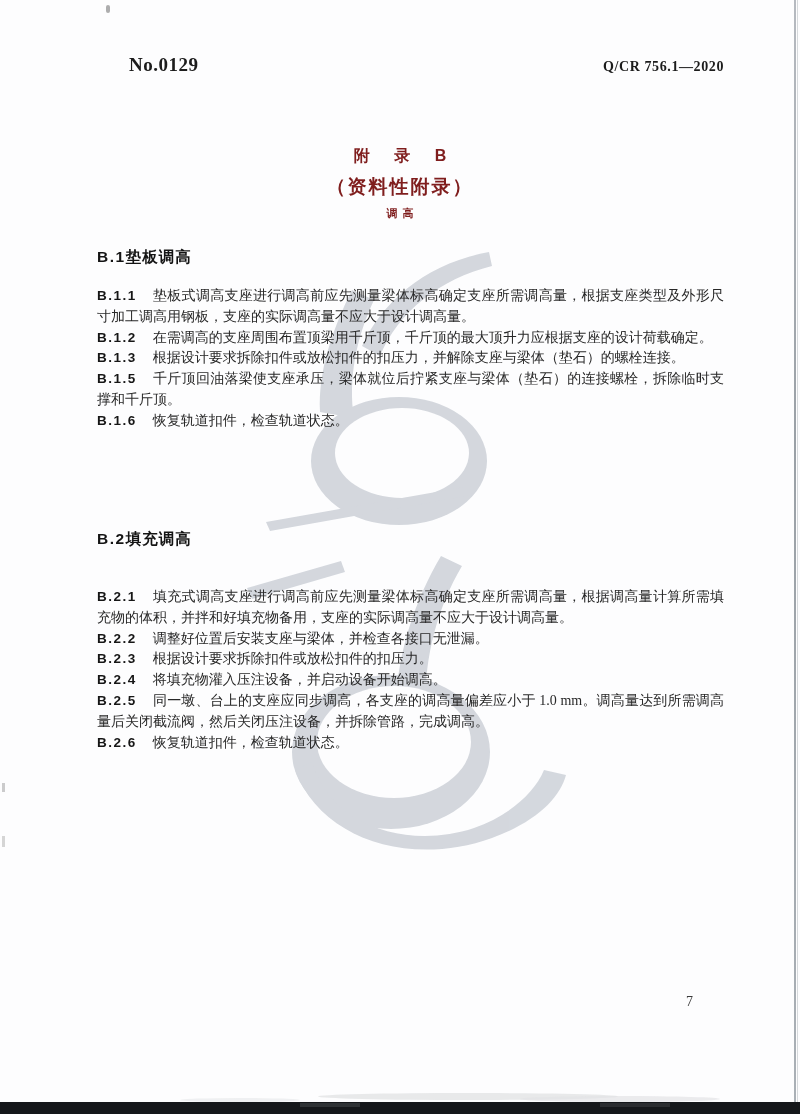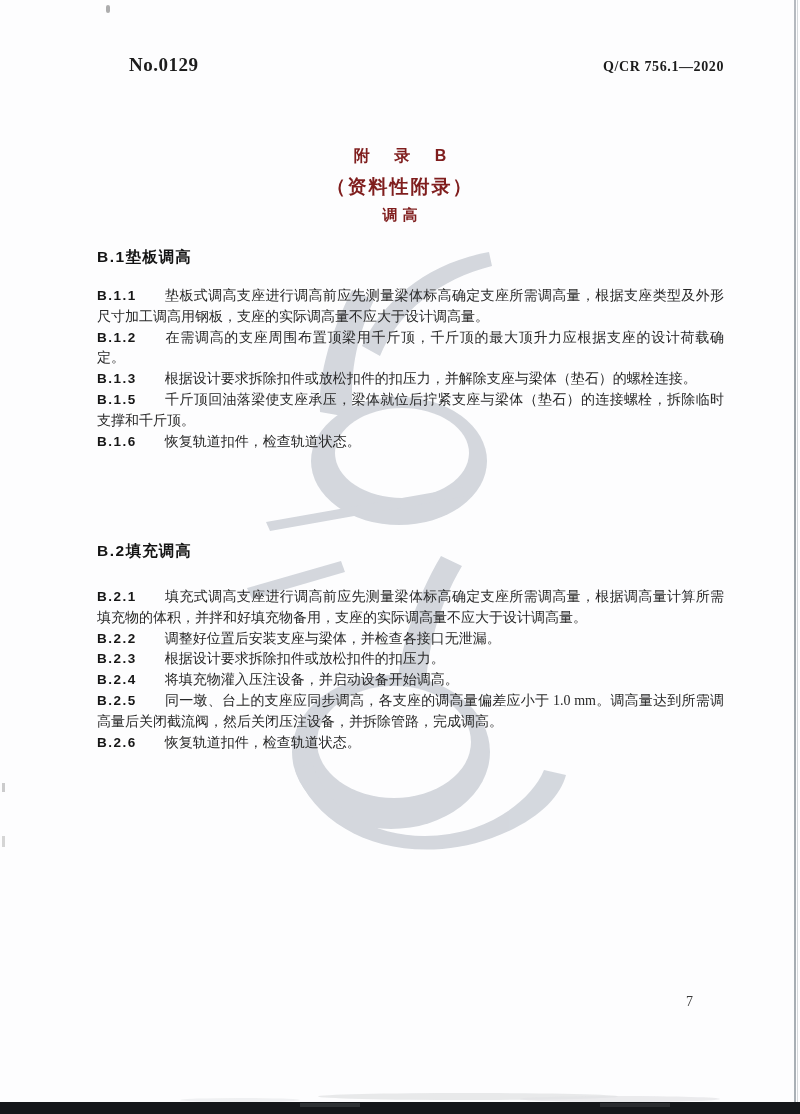--- a/index.html
+++ b/index.html
@@ -16,42 +16,42 @@
   .doc-header{
     position:absolute;top:54px;left:97px;width:627px;
     display:flex;justify-content:space-between;align-items:baseline;z-index:2;
   }
   .doc-number{font-weight:700;font-size:19px;letter-spacing:0.5px;color:#1c1c1c;margin-left:32px;}
   .std-code{font-weight:700;font-size:14px;letter-spacing:0.6px;color:#1c1c1c;}
 
   .title-block{position:absolute;top:146px;left:0;width:800px;text-align:center;z-index:2;color:#7f1d1d;}
   .title-line1{font-size:16px;font-weight:700;letter-spacing:10px;padding-left:10px;font-family:"Liberation Sans","DejaVu Sans",sans-serif;}
   .title-line2{font-size:19px;font-weight:700;letter-spacing:2px;margin-top:7px;font-family:"Liberation Sans","DejaVu Sans",sans-serif;}
-  .title-line3{font-size:15px;font-weight:700;letter-spacing:5px;padding-left:5px;margin-top:6px;font-family:"Liberation Sans","DejaVu Sans",sans-serif;}
+  .title-line3{font-size:11px;font-weight:700;letter-spacing:5px;padding-left:5px;margin-top:6px;font-family:"Liberation Sans","DejaVu Sans",sans-serif;}
 
   .sec-heading{
     position:absolute;left:97px;margin:0;z-index:2;
     font-size:15.5px;font-weight:700;color:#141414;
     font-family:"Liberation Sans","DejaVu Sans",sans-serif;
     letter-spacing:1px;
   }
   .sec-heading .sec-num{letter-spacing:1.5px;}
   .sec-b1{top:247px;}
-  .sec-b2{top:541px;}
+  .sec-b2{top:529px;}
 
   .clauses{
     position:absolute;left:97px;width:627px;z-index:2;
     font-size:14px;line-height:20.8px;text-align:justify;
     color:#282828;
   }
   .clauses-b1{top:286px;}
   .clauses-b2{top:587px;}
   .clause{margin:0;}
   .clause .num{
-    font-weight:700;color:#161616;letter-spacing:1.5px;margin-right:28px;
+    font-weight:700;color:#161616;letter-spacing:1.5px;margin-right:16px;
     font-family:"Liberation Sans","DejaVu Sans",sans-serif;font-size:13.5px;
   }
 
   .page-number{position:absolute;top:994px;left:686px;font-size:14px;color:#3a3a3a;z-index:2;}
 
   
   .edge-line-a{position:absolute;top:0;bottom:12px;left:794px;width:2px;z-index:3;
     background:linear-gradient(180deg,#b6bac0, #9aa0a6 40%, #aab0b6);}
   .edge-line-b{position:absolute;top:0;bottom:12px;left:797px;width:1px;background:#d6d9dc;z-index:3;}
   .bottom-band{position:absolute;left:0;right:0;bottom:0;height:12px;background:#15171a;z-index:4;}

